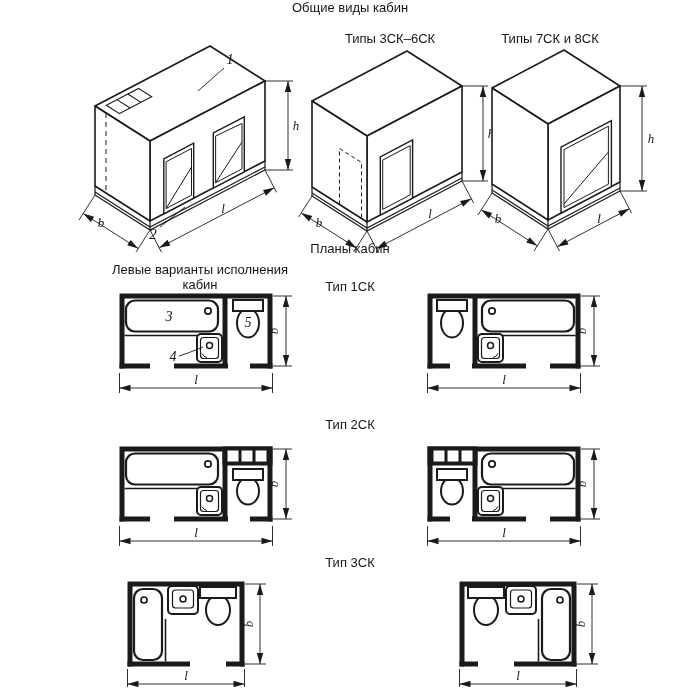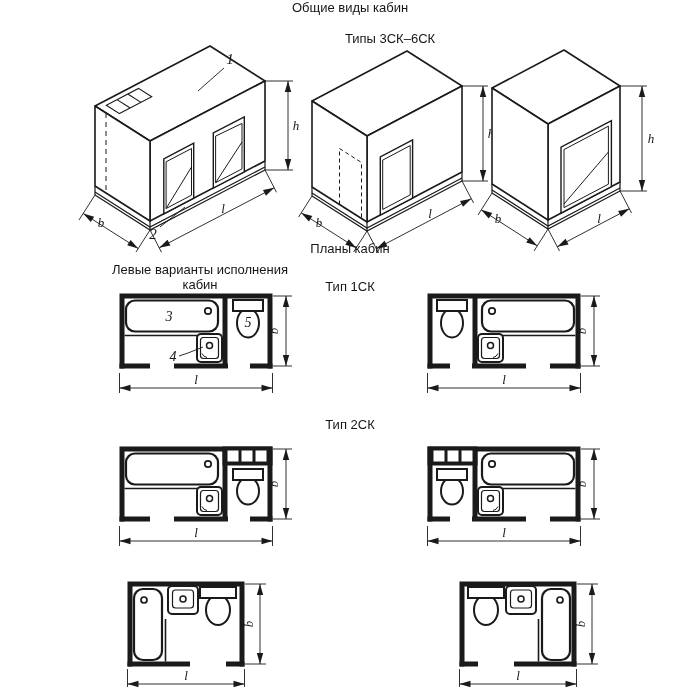--- a/index.html
+++ b/index.html
@@ -67,20 +67,21 @@
         <rect x="52.5" y="13" width="21" height="18" rx="3" stroke-width="1.2"></rect>
         <circle cx="63" cy="22" r="3" stroke-width="1.5"></circle>
         <ellipse cx="98" cy="33" rx="12" ry="15" fill="#fff" stroke-width="2"></ellipse>
         <rect x="80" y="10" width="36" height="11" fill="#fff" stroke-width="2"></rect>
       </g>
     </defs>
   </svg>
 
   <div class="cap" style="left:0;right:0;top:4">Общие виды кабин</div>
   <div class="cap" style="left:305px;width:170px;top:31px">Типы 3СК–6СК</div>
+  <div class="cap" style="left:465px;width:170px;top:31px">Типы 7СК и 8СК</div>
 
   <svg style="left:50px;top:46px" width="252" height="210" viewBox="0 0 252 210">
     <g fill="#fff" stroke="#1a1a1a" stroke-width="1.6" stroke-linejoin="round">
       <polygon points="100,95 215,35 160,0 45,60"></polygon>
       <polygon points="100,175 215,115 215,35 100,95"></polygon>
       <polygon points="100,175 45,140 45,60 100,95"></polygon>
     </g>
     <g fill="none" stroke="#1a1a1a" stroke-width="1.2">
       <polyline points="45,146 100,181 215,121"></polyline>
       <polyline points="45,149 100,184 215,124"></polyline>
@@ -192,20 +193,21 @@
     </g>
     <text class="dimtxt" x="183" y="97" text-anchor="middle">h</text>
     <text class="dimtxt" x="30" y="177" text-anchor="middle">b</text>
     <text class="dimtxt" x="131" y="177" text-anchor="middle">l</text>
   </svg>
 
   <div class="cap" style="left:0;right:0;top:241px">Планы кабин</div>
   <div class="cap" style="left:93px;width:214px;top:262px">Левые варианты исполнения кабин</div>
   <div class="cap" style="left:0;right:0;top:279px">Тип 1СК</div>
   <div class="cap" style="left:0;right:0;top:417px">Тип 2СК</div>
+  <div class="cap" style="left:0;right:0;top:555px">Тип 3СК</div>
 
   <svg style="left:112px;top:289px" width="190" height="108" viewBox="0 0 190 108">
     <use href="#room1"></use>
     <g stroke="#1a1a1a" stroke-width="0.9" fill="none">
       <g>
         <path d="M161,7 H180 M161,77 H180"></path>
         <line x1="174" y1="7" x2="174" y2="77" marker-start="url(#arr)" marker-end="url(#arr)"></line>
       </g>
       <g>
         <path d="M7.5,84 V104 M160.5,84 V104"></path>

